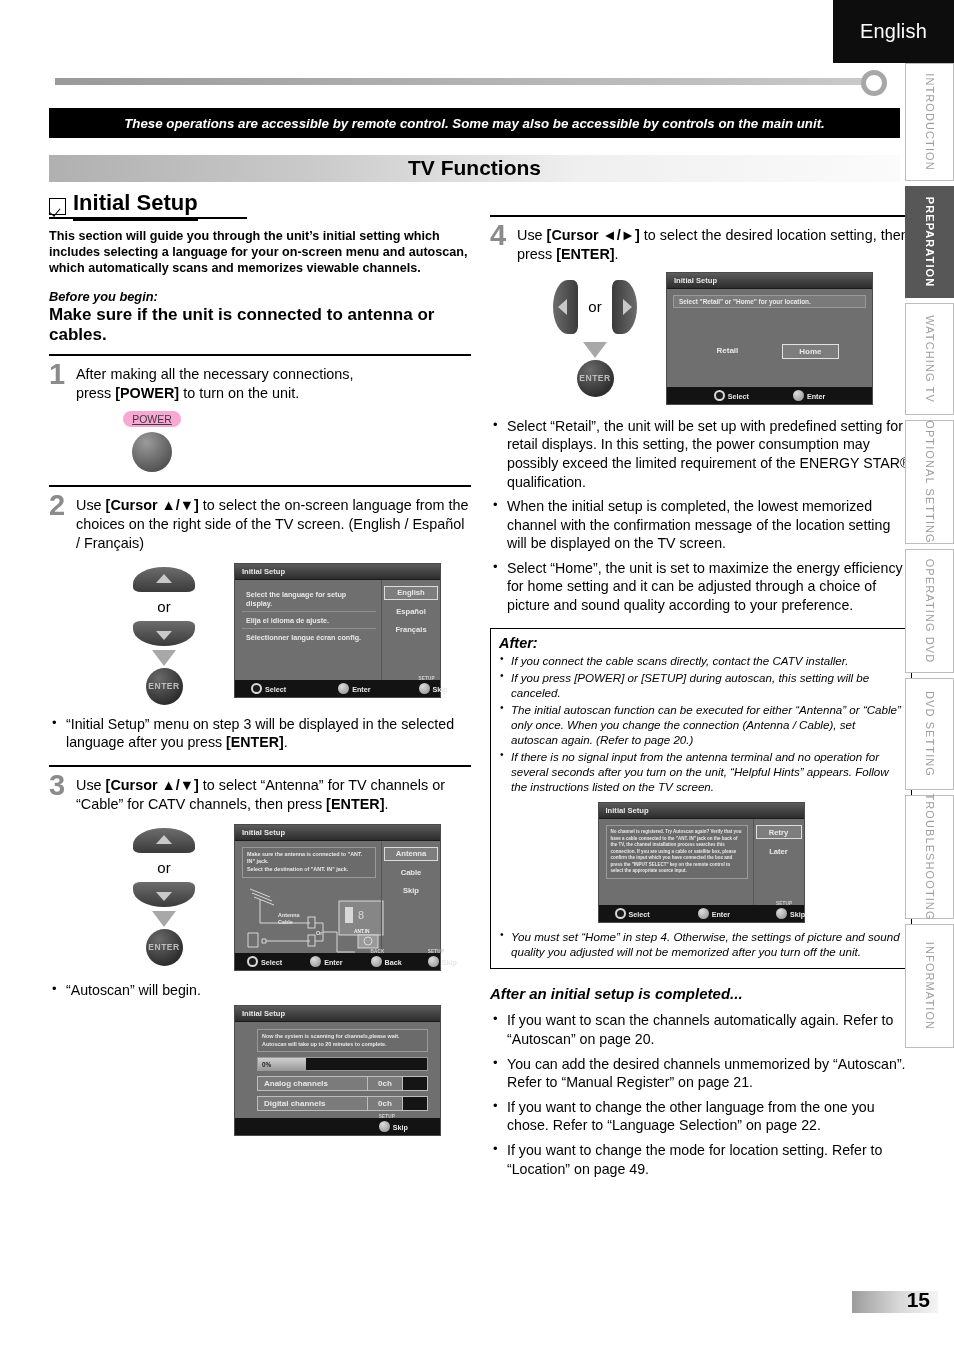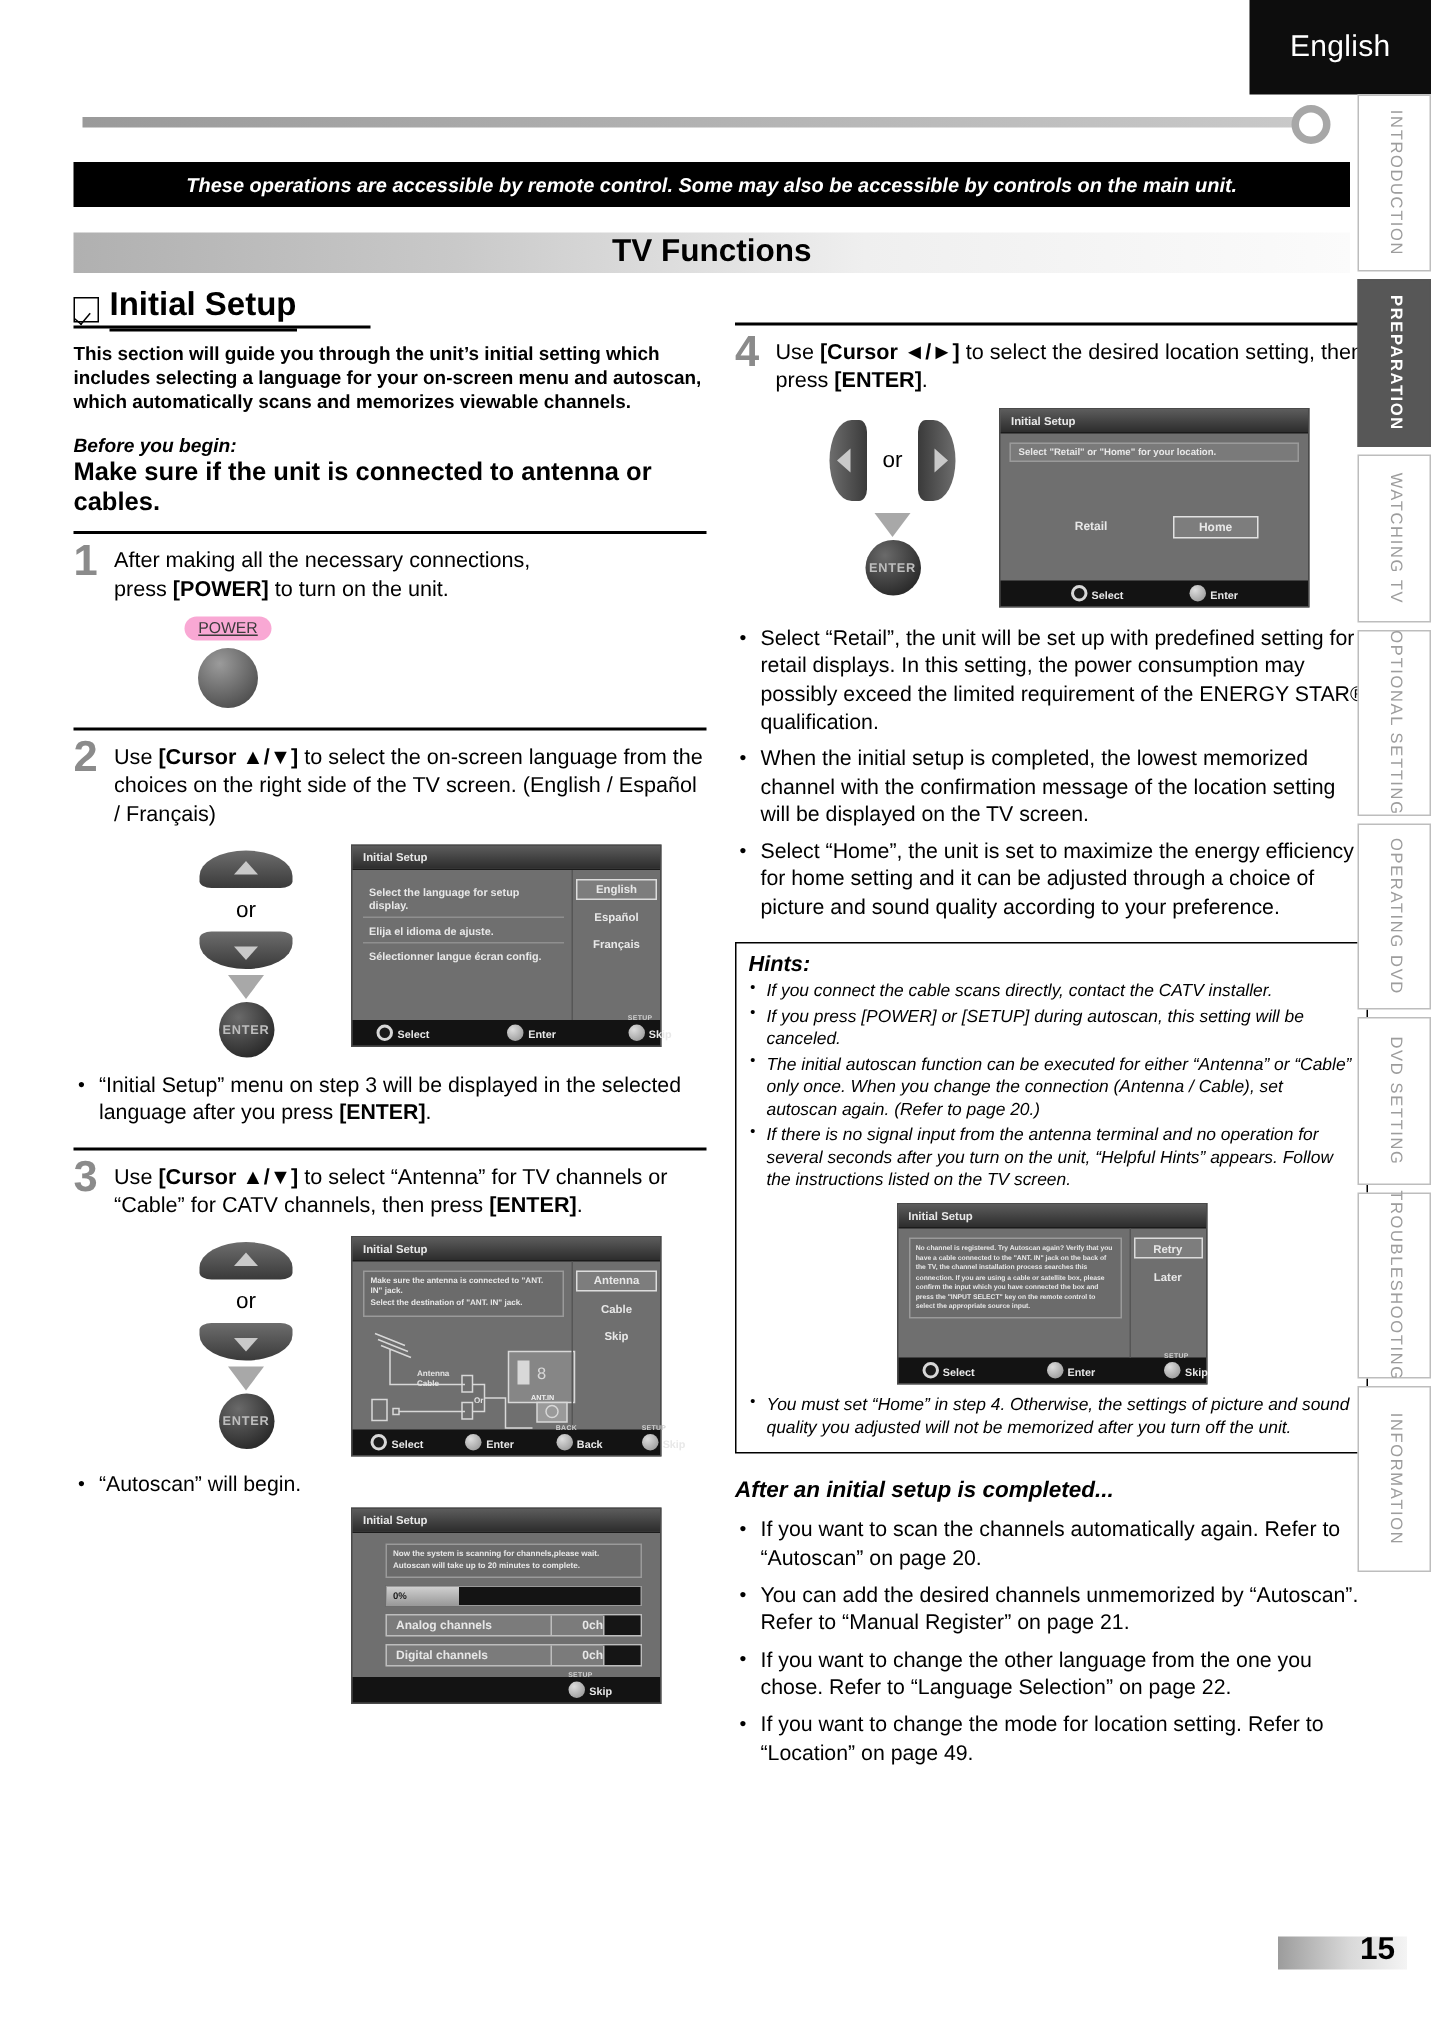--- a/index.html
+++ b/index.html
@@ -85,21 +85,21 @@
   .osd .right-list div.sel{border:1px solid #dcdcdc;background:#7d7d7d;}
   .osd .ln{font-size:7.2px;font-weight:bold;padding:4px 2px 3px 4px;border-bottom:1px solid #8f8f8f;}
   .osd .ln.last{border-bottom:none;}
   .osd .msgbox{border:1px solid #9a9a9a;background:#6b6b6b;font-size:5.4px;line-height:1.42;padding:3px 4px;font-weight:bold;}
   .osd .wide{border:1px solid #9a9a9a;background:#7a7a7a;font-size:7.2px;font-weight:bold;padding:2px 5px;}
   .progress{margin-top:5px;height:12px;background:#141414;border:1px solid #9a9a9a;position:relative;}
   .progress span{position:absolute;left:0;top:0;bottom:0;width:26%;background:linear-gradient(to bottom,#cfcfcf,#9a9a9a);
     font-size:6.4px;font-weight:bold;color:#1d1d1d;display:flex;align-items:center;padding-left:4px;}
   .chrow{margin-top:5px;display:flex;border:1px solid #bdbdbd;background:#7b7b7b;align-items:stretch;}
   .chrow .nm{flex:1;font-size:8px;font-weight:bold;padding:2px 6px;}
-  .chrow .ct{width:34px;font-size:8px;font-weight:bold;padding:2px 0;text-align:right;border-left:1px solid #bdbdbd;}
+  .chrow .ct{width:34px;font-size:8px;font-weight:bold;padding:2px 0;text-align:center;border-left:1px solid #bdbdbd;}
   .chrow .bx{width:24px;background:#151515;border-left:1px solid #bdbdbd;}
 
   .locrow{display:flex;justify-content:center;gap:28px;margin-top:36px;font-size:8px;font-weight:bold;}
   .locrow div{padding:2px 16px;}
   .locrow div.sel{border:1px solid #e2e2e2;background:#7d7d7d;}
 
   
   .diag{position:relative;height:74px;margin-top:5px;}
 
   
@@ -389,21 +389,21 @@
     </div>
   </div>
 
   <ul class="bl" style="margin-top:12px">
     <li>Select “Retail”, the unit will be set up with predefined setting for retail displays. In this setting, the power consumption may possibly exceed the limited requirement of the ENERGY STAR® qualification.</li>
     <li>When the initial setup is completed, the lowest memorized channel with the confirmation message of the location setting will be displayed on the TV screen.</li>
     <li>Select “Home”, the unit is set to maximize the energy efficiency for home setting and it can be adjusted through a choice of picture and sound quality according to your preference.</li>
   </ul>
 
   <div class="note">
-    <h3>Hints:</h3>
+    <h3>After:</h3>
     <ul>
       <li>If you connect the cable scans directly, contact the CATV installer.</li>
       <li>If you press  [POWER]  or [SETUP] during autoscan, this setting will be canceled.</li>
       <li>The initial autoscan function can be executed for either “Antenna” or “Cable” only once. When you change the connection (Antenna / Cable), set autoscan again. (Refer to page 20.)</li>
       <li>If there is no signal input from the antenna terminal and no operation for several seconds after you turn on the unit, “Helpful Hints” appears. Follow the instructions listed on the TV screen.</li>
     </ul>
 
     <div class="osd" style="width:205px;margin:8px auto 6px auto">
       <div class="bar">Initial Setup</div>
       <div class="body" style="height:74px;padding-right:56px">

